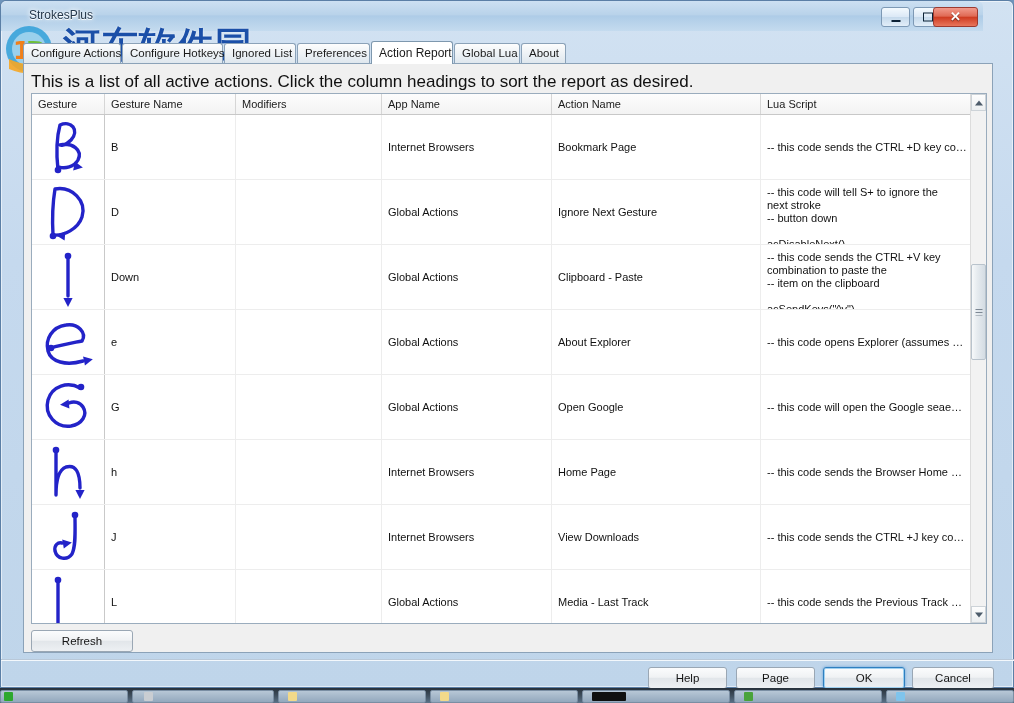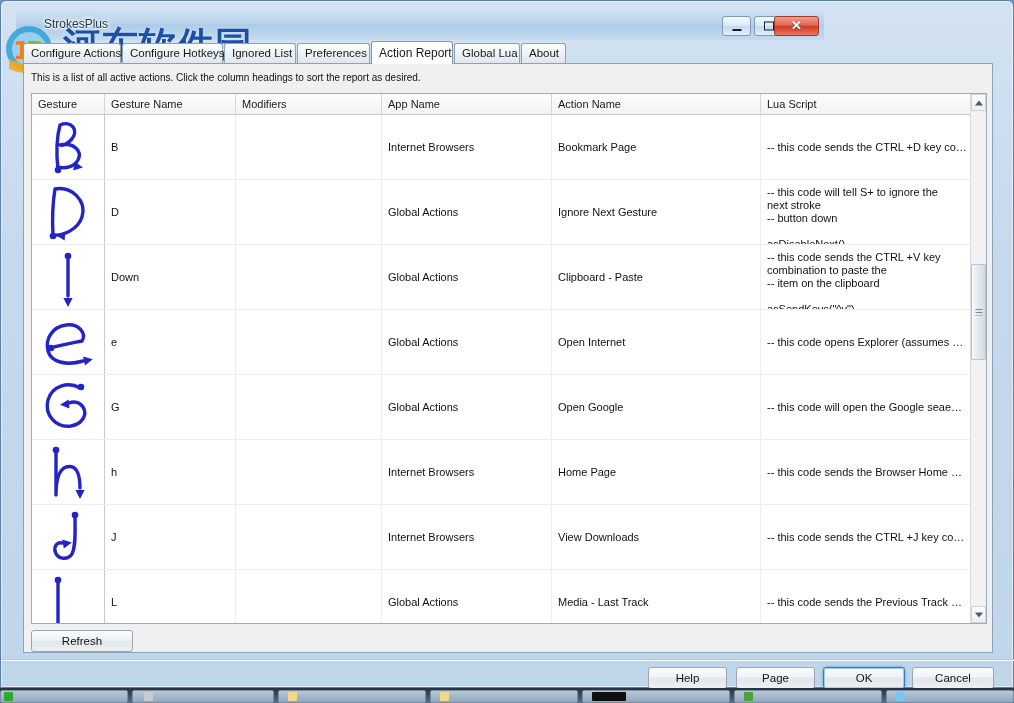--- a/index.html
+++ b/index.html
@@ -13,25 +13,24 @@
   
   #window{
     position:absolute;left:0;top:0;width:1014px;height:688px;
     box-sizing:border-box;
     background:linear-gradient(to bottom,#d2e2f2 0%,#c5d9ee 38%,#bfd5ea 100%);
     border:1px solid #5b7fa6;
     border-radius:6px 6px 0 0;
     box-shadow:inset 0 0 0 1px rgba(255,255,255,.55);
   }
   #titlebar{
-    position:absolute;left:0;top:9px;width:808px;height:30px;
+    position:absolute;left:0;top:0;width:982px;height:30px;
     border-radius:6px 6px 0 0;
     background:linear-gradient(to bottom,#cde0f2 0%,#b9d3ea 45%,#aecce7 50%,#c4dbef 100%);
     overflow:hidden;
-    margin-left:15px;
   }
   #title-text{
     position:absolute;left:28px;top:7px;
     font-size:12px;color:#25384c;
     text-shadow:0 0 4px #fff,0 0 6px #fff,0 1px 0 #fff;
     white-space:nowrap;
   }
   .wbtn{
     position:absolute;top:6px;height:20px;width:29px;
     box-sizing:border-box;
@@ -100,21 +99,21 @@
   
   #pagebody{
     position:absolute;left:22px;top:62px;
     width:970px;height:590px;
     background:#f0f0f0;
     border:1px solid #8ba2b8;
     box-sizing:border-box;
   }
   #desc{
     position:absolute;left:7px;top:8px;
-    font-size:10px;color:#101010;white-space:nowrap;
+    font-size:17px;color:#101010;white-space:nowrap;
   }
 
   
   #grid{
     position:absolute;left:7px;top:29px;
     width:956px;height:531px;
     background:#fff;
     border:1px solid #9aacbd;
     box-sizing:border-box;
     overflow:hidden;
@@ -329,21 +328,21 @@
             <div class="cell gesture" style="left: 0px; width: 73px;">
               <svg class="gsvg" width="60" height="62" viewBox="0 0 60 62">
                 <path d="M13 37 C22 34 34 32 44 30 C49 22 40 12 28 14 C14 16 7 28 10 40 C13 51 28 55 45 50" fill="none" stroke="#2323c8" stroke-width="3.4" stroke-linecap="round" stroke-linejoin="round"></path>
                 <circle cx="13" cy="37" r="3.3" fill="#2323c8"></circle>
                 <path d="M0 -4.6 L9 0 L0 4.6 Z" fill="#2323c8" transform="translate(46,50) rotate(-12)"></path>
               </svg>
             </div>
             <div class="cell" style="left: 73px; width: 131px;">e</div>
             <div class="cell" style="left: 204px; width: 146px;"></div>
             <div class="cell" style="left: 350px; width: 170px;">Global Actions</div>
-            <div class="cell" style="left: 520px; width: 209px;">Open Internet</div>
+            <div class="cell" style="left: 520px; width: 209px;">About Explorer</div>
             <div class="cell lua single" style="left: 729px; width: 211px;">-- this code opens Explorer (assumes …</div>
           </div>
           <div class="row" style="height: 65px;">
             <div class="cell gesture" style="left: 0px; width: 73px;">
               <svg class="gsvg" width="60" height="62" viewBox="0 0 60 62">
                 <path d="M42 12 C30 5 14 10 10 24 C6 39 18 52 33 50 C44 48 50 39 45 31 C42 26 36 25 31 27" fill="none" stroke="#2323c8" stroke-width="3.4" stroke-linecap="round" stroke-linejoin="round"></path>
                 <circle cx="43" cy="11" r="3.3" fill="#2323c8"></circle>
                 <path d="M0 -4.6 L9 0 L0 4.6 Z" fill="#2323c8" transform="translate(31,28) rotate(175)"></path>
               </svg>
             </div>

